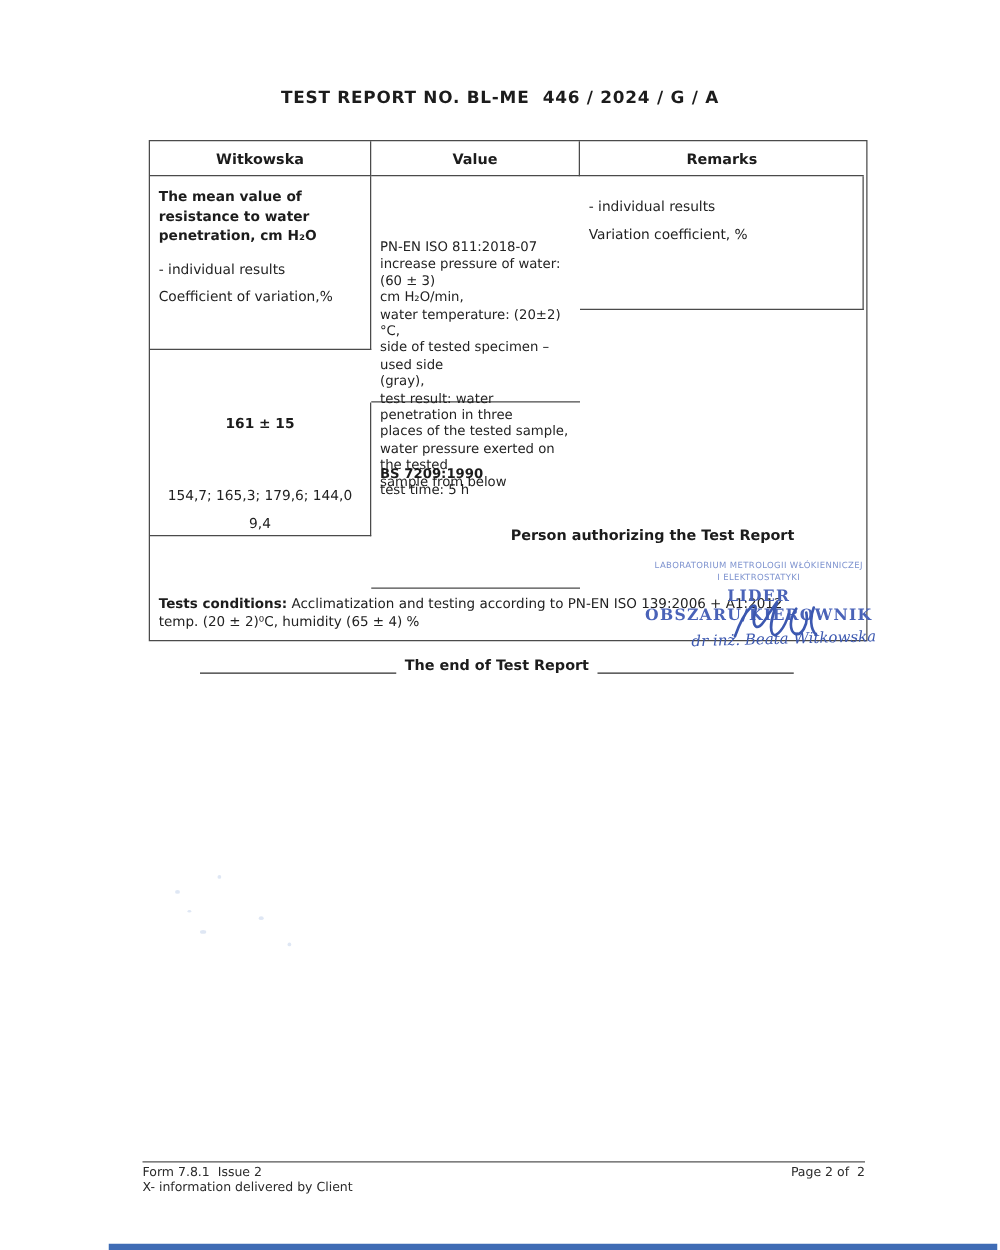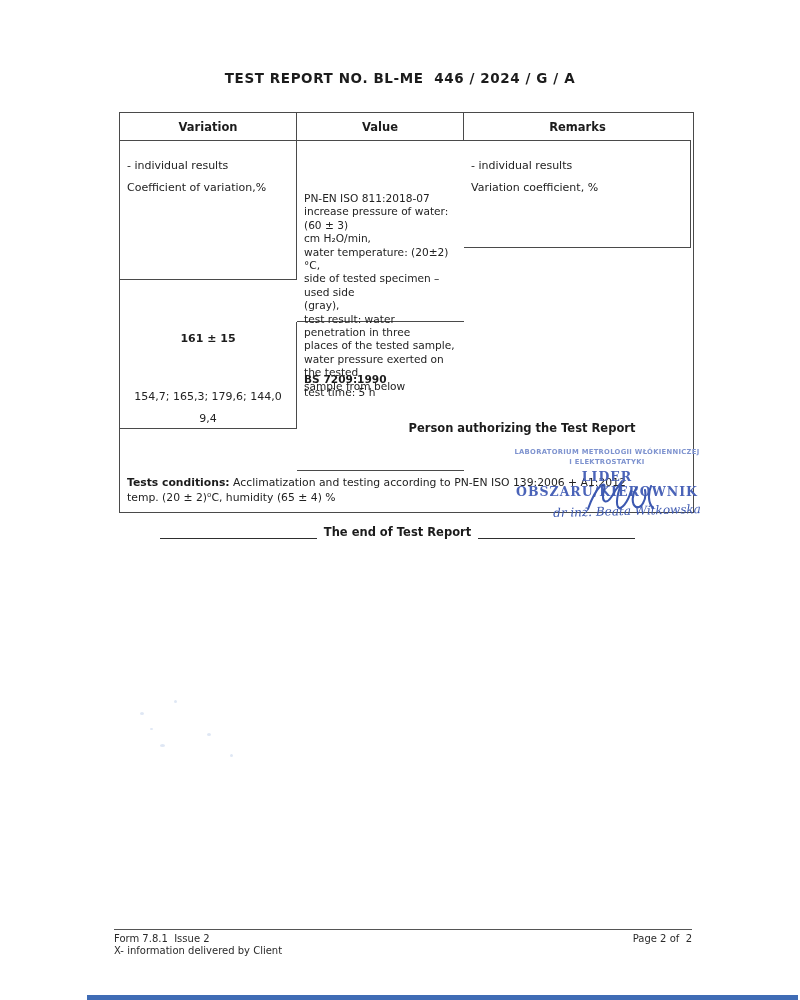--- a/index.html
+++ b/index.html
@@ -44,21 +44,21 @@
   }
   .conditions-cell b { color:#1c1c1c; }
   .auth-heading {
     position:absolute; top:421px; left:385px; width:270px;
     text-align:center; font-weight:bold; font-size:11.5px; color:#1c1c1c;
   }
   .stamp {
     position:absolute; top:448px; left:503px; width:204px;
     text-align:center; color:#5a74c4;
   }
-  .stamp-small { font-size:6.8px; letter-spacing:0.3px; line-height:9.5px; color:#7e93cf; font-weight:bold; }
+  .stamp-small { font-size:6.8px; letter-spacing:0.3px; line-height:9.5px; color:#7e93cf; font-weight:normal; }
   .stamp-big {
     margin-top:2px; font-family:"DejaVu Serif","Liberation Serif",serif;
     font-size:12.5px; letter-spacing:1px; color:#4a63b8; font-weight:bold;
   }
   .signature-svg { position:absolute; top:478px; left:583px; }
   .signer {
     position:absolute; top:504px; left:535px; width:180px; text-align:center;
     font-family:"DejaVu Serif","Liberation Serif",serif;
     font-style:italic; font-size:12px; color:#3c58b0; transform:rotate(-1.5deg);
   }
@@ -76,25 +76,28 @@
 </style>
 </head>
 <body>
 
 <div class="page">
 
   <div class="title">TEST REPORT NO. BL-ME  446 / 2024 / G / A</div>
 
   <div class="report-table">
 
-    <div class="th brd-r">Variation</div>
+    <div class="th brd-r">Witkowska</div>
     <div class="th brd-r">Value</div>
     <div class="th">Remarks</div>
 
     <div class="cell r1 brd-r brd-b param-cell">
+      <div class="bold-block">The mean value of
+resistance to water
+penetration, cm H₂O</div>
       <div class="sub-line1">- individual results</div>
       <div class="sub-line2">Coefficient of variation,%</div>
     </div>
     <div class="cell r1 brd-b remarks-cell pre">PN-EN ISO 811:2018-07
 increase pressure of water: (60 ± 3)
 cm H₂O/min,
 water temperature: (20±2)°C,
 side of tested specimen – used side
 (gray),
 test result: water penetration in three

